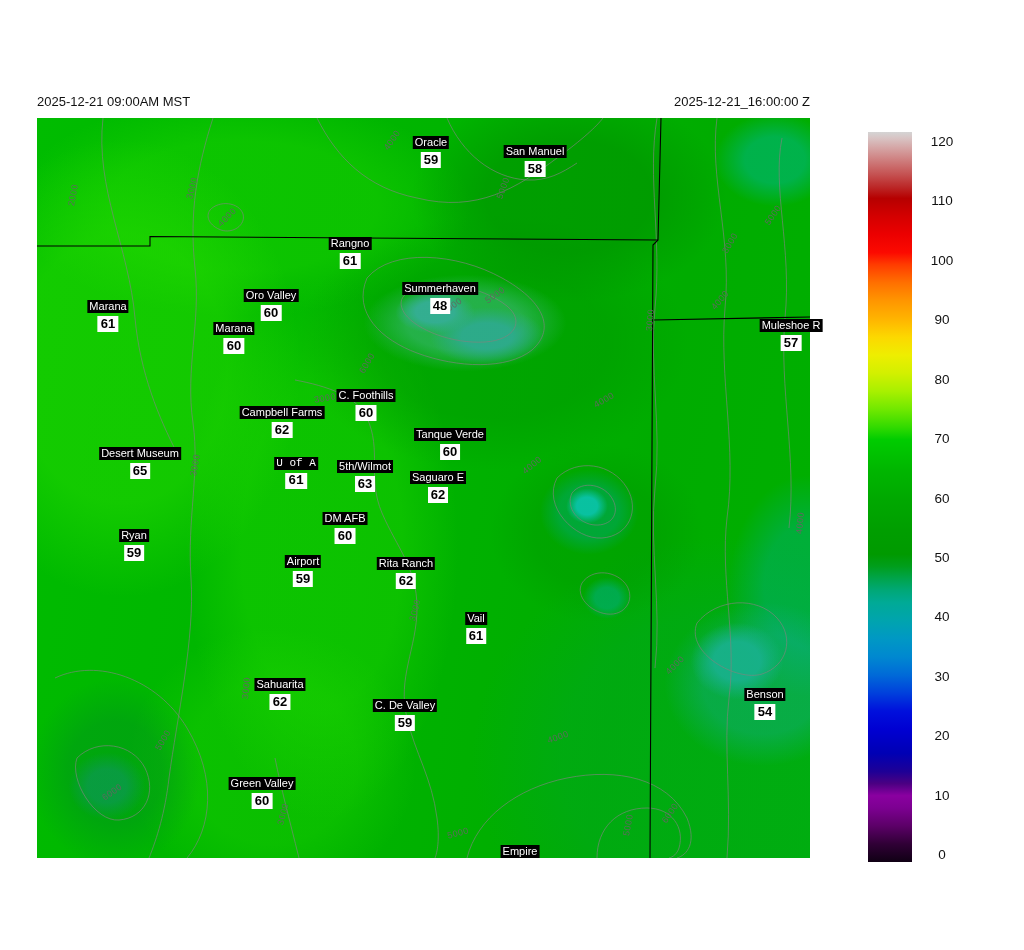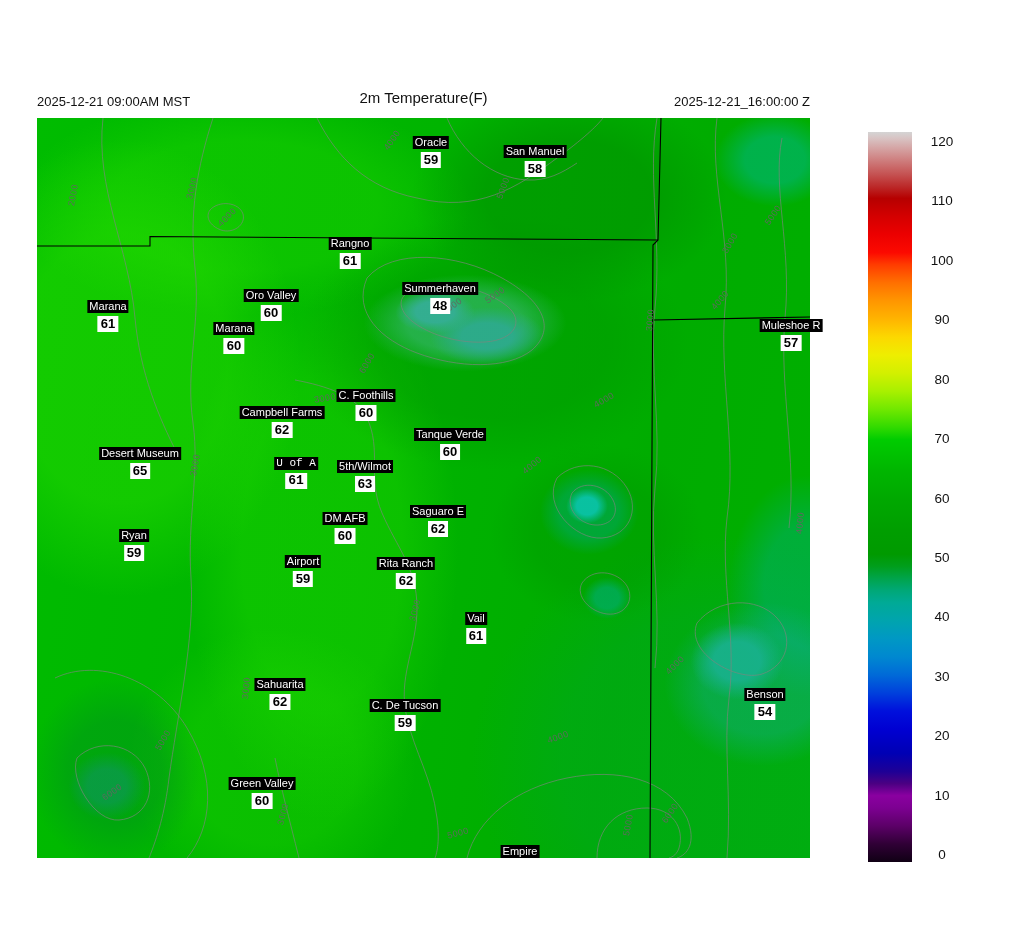--- a/index.html
+++ b/index.html
@@ -53,21 +53,20 @@
   .cb-gradient{position:absolute;left:0;top:0;width:44px;height:730px;}
   .cb-ticks{position:absolute;left:0;top:0;width:44px;height:730px;}
   .cb-tick{position:absolute;left:74px;transform:translate(-50%,-50%);font-size:13.5px;color:#111;white-space:nowrap;}
 </style>
 </head>
 <body>
 
 <div class="stage">
 
   <div class="hdr-left">2025-12-21 09:00AM MST</div>
-  <div class="hdr-title">2m Temperature(F)</div>
   <div class="hdr-right">2025-12-21_16:00:00 Z</div>
 
   <div class="map">
     <div class="map-field"></div>
 
     <svg class="contour-svg" width="773" height="740" viewBox="0 0 773 740">
       <g fill="none" stroke="rgba(125,132,125,0.75)" stroke-width="0.9">
         <path d="M 66,0 C 58,70 92,130 98,200 C 103,255 122,300 140,335"></path>
         <path d="M 176,0 C 160,50 152,95 158,150 C 164,205 148,250 156,305 C 163,355 150,400 154,460 C 158,520 140,600 132,660 C 128,695 120,720 112,740"></path>
         <path d="M 173,92 C 182,82 202,84 206,96 C 209,107 196,116 184,112 C 173,108 168,99 173,92 Z"></path>
@@ -146,21 +145,21 @@
           <div class="st-value">65</div>
         </div>
         <div class="station" style="left: 259px; top: 346px; font-family: Liberation Mono, monospace;">
           <div class="st-name">U of A</div>
           <div class="st-value">61</div>
         </div>
         <div class="station" style="left: 328px; top: 349px;">
           <div class="st-name">5th/Wilmot</div>
           <div class="st-value">63</div>
         </div>
-        <div class="station" style="left: 401px; top: 394px;">
+        <div class="station" style="left: 401px; top: 360px;">
           <div class="st-name">Saguaro E</div>
           <div class="st-value">62</div>
         </div>
         <div class="station" style="left: 308px; top: 401px;">
           <div class="st-name">DM AFB</div>
           <div class="st-value">60</div>
         </div>
         <div class="station" style="left: 97px; top: 418px;">
           <div class="st-name">Ryan</div>
           <div class="st-value">59</div>
@@ -175,21 +174,21 @@
         </div>
         <div class="station" style="left: 439px; top: 501px;">
           <div class="st-name">Vail</div>
           <div class="st-value">61</div>
         </div>
         <div class="station" style="left: 243px; top: 567px; justify-content: space-between;">
           <div class="st-name">Sahuarita</div>
           <div class="st-value">62</div>
         </div>
         <div class="station" style="left: 368px; top: 588px;">
-          <div class="st-name">C. De Tucson</div>
+          <div class="st-name">C. De Valley</div>
           <div class="st-value">59</div>
         </div>
         <div class="station" style="left: 728px; top: 577px;">
           <div class="st-name">Benson</div>
           <div class="st-value">54</div>
         </div>
         <div class="station" style="left: 225px; top: 666px;">
           <div class="st-name">Green Valley</div>
           <div class="st-value">60</div>
         </div>

